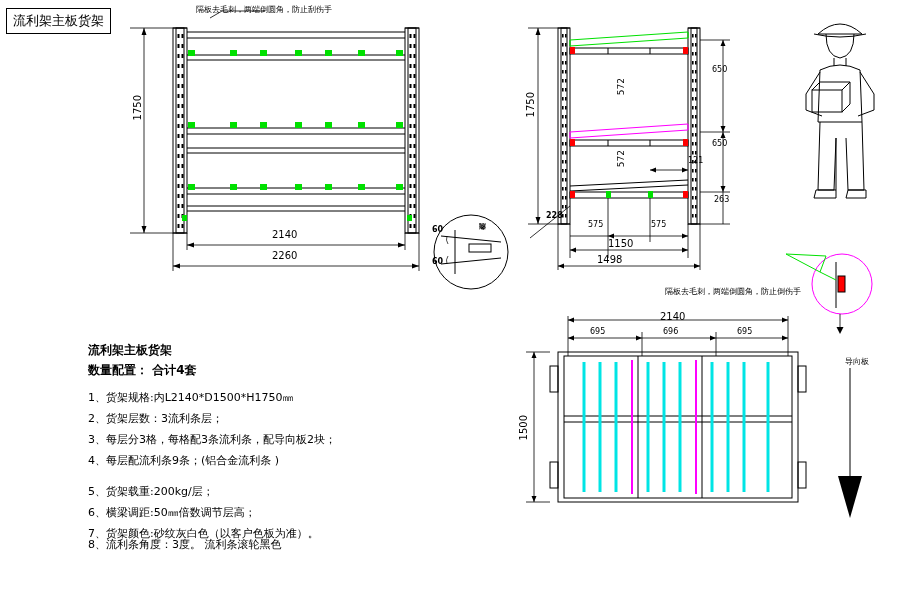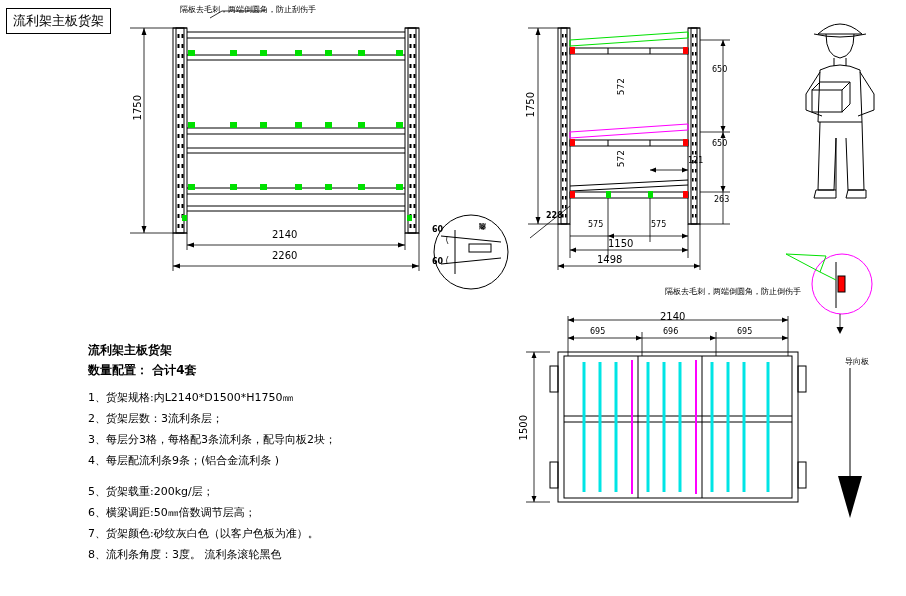--- a/index.html
+++ b/index.html
@@ -24,21 +24,21 @@
     font-size:10px;white-space:nowrap;
   }
 </style>
 </head>
 <body>
 
 <div class="stage">
 
   <div class="abs title-box" style="left:6px;top:8px;">流利架主板货架</div>
 
-  <div class="abs txt-sm" style="left:180px;top:6px;">隔板去毛刺，两端倒圆角，防止刮伤手</div>
+  <div class="abs txt-sm" style="left:196px;top:6px;">隔板去毛刺，两端倒圆角，防止刮伤手</div>
 
   <div class="abs" style="left:110px;top:10px;">
     <svg width="350" height="270" viewBox="0 0 350 270">
       <g stroke="#000" fill="none" stroke-width="1">
 
         <rect x="63" y="18" width="14" height="205"></rect>
         <rect x="66" y="18" width="8" height="205"></rect>
 
         <rect x="295" y="18" width="14" height="205"></rect>
         <rect x="298" y="18" width="8" height="205"></rect>
@@ -603,17 +603,17 @@
   <div class="abs" style="left:88px;top:342px;">
     <div class="spec-title">流利架主板货架</div>
     <div class="spec-title" style="margin-top:3px;">数量配置：  合计4套</div>
     <div style="height:13px;"></div>
     <div class="spec-line" style="margin-bottom:10px;">1、货架规格:内L2140*D1500*H1750㎜</div>
     <div class="spec-line" style="margin-bottom:10px;">2、货架层数：3流利条层；</div>
     <div class="spec-line" style="margin-bottom:10px;">3、每层分3格，每格配3条流利条，配导向板2块；</div>
     <div class="spec-line" style="margin-bottom:20px;">4、每层配流利条9条；(铝合金流利条 )</div>
     <div class="spec-line" style="margin-bottom:10px;">5、货架载重:200kg/层；</div>
     <div class="spec-line" style="margin-bottom:10px;">6、横梁调距:50㎜倍数调节层高；</div>
-    <div class="spec-line" style="margin-bottom:10px;">7、货架颜色:砂纹灰白色（以客户色板为准）。</div>
+    <div class="spec-line" style="">7、货架颜色:砂纹灰白色（以客户色板为准）。</div>
     <div class="spec-line" style="margin-bottom:20px;">8、流利条角度：3度。   流利条滚轮黑色</div>
   </div>
 
 </div>
 
 </body></html>

